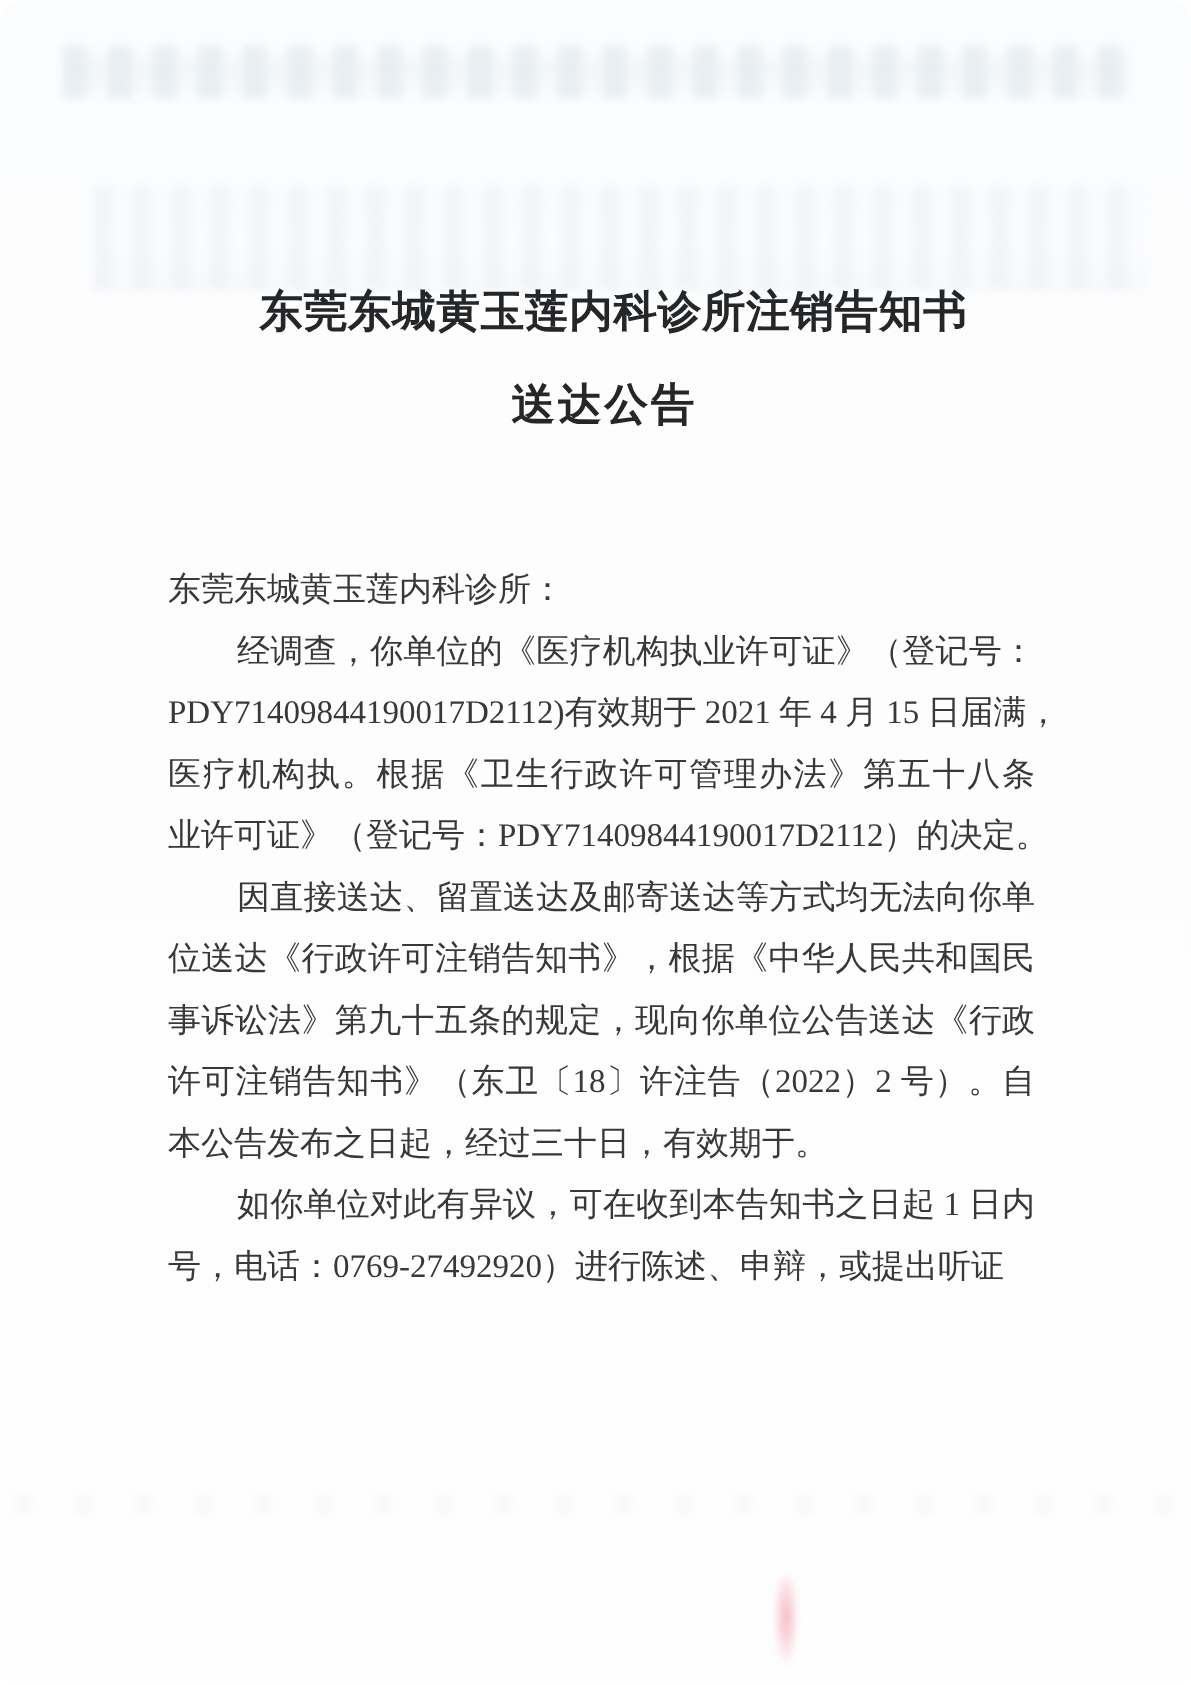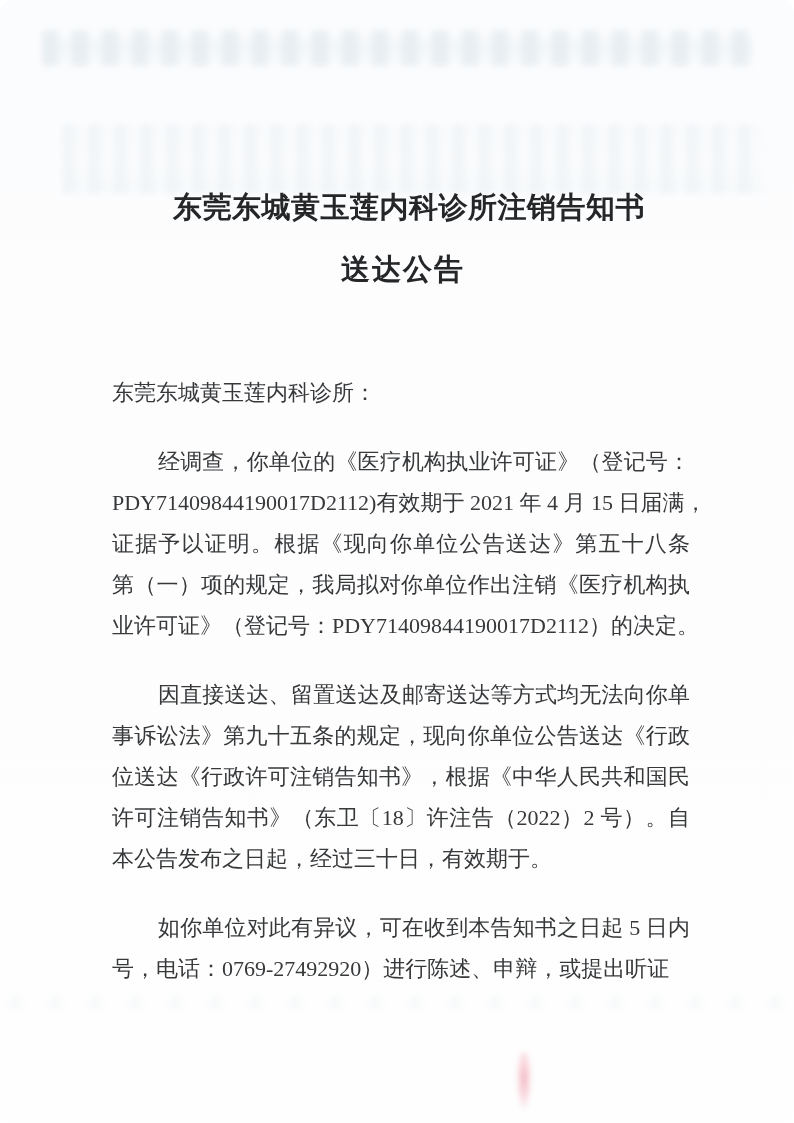--- a/index.html
+++ b/index.html
@@ -99,21 +99,20 @@
   }
   .line {
     height: 41px;
     line-height: 41px;
     white-space: nowrap;
     text-align: justify;
     text-align-last: justify;
   }
   .line.indent {
     padding-left: 46px;
-    margin-top: 28px;
   }
   .line.end {
     text-align: center;
     text-align-last: left;
   }
 </style>
 </head>
 <body>
 
 <div class="page">
@@ -122,27 +121,26 @@
   <div class="ghost ghost-2"></div>
   <div class="ghost ghost-3"></div>
 
   <h1 class="title">东莞东城黄玉莲内科诊所注销告知书</h1>
   <h2 class="subtitle">送达公告</h2>
 
   <div class="body-text">
     <div class="line end">东莞东城黄玉莲内科诊所：</div>
     <div class="line indent">经调查，你单位的《医疗机构执业许可证》（登记号：</div>
     <div class="line">PDY71409844190017D2112)有效期于 2021 年 4 月 15 日届满，</div>
-    <div class="line">证据予以证明。根据《现向你单位公告送达》第五十八条</div>
-    <div class="line">第（一）项的规定，我局拟对你单位作出注销《医疗机构执</div>
+    <div class="line">医疗机构执。根据《卫生行政许可管理办法》第五十八条</div>
     <div class="line">业许可证》（登记号：PDY71409844190017D2112）的决定。</div>
     <div class="line indent">因直接送达、留置送达及邮寄送达等方式均无法向你单</div>
+    <div class="line">位送达《行政许可注销告知书》，根据《中华人民共和国民</div>
     <div class="line">事诉讼法》第九十五条的规定，现向你单位公告送达《行政</div>
-    <div class="line">位送达《行政许可注销告知书》，根据《中华人民共和国民</div>
     <div class="line">许可注销告知书》（东卫〔18〕许注告（2022）2 号）。自</div>
     <div class="line end">本公告发布之日起，经过三十日，有效期于。</div>
-    <div class="line indent">如你单位对此有异议，可在收到本告知书之日起 5 日内</div>
+    <div class="line indent">如你单位对此有异议，可在收到本告知书之日起 1 日内</div>
     <div class="line end">号，电话：0769-27492920）进行陈述、申辩，或提出听证</div>
   </div>
 
   <div class="smudge-pink"></div>
 
 </div>
 
 </body></html>

